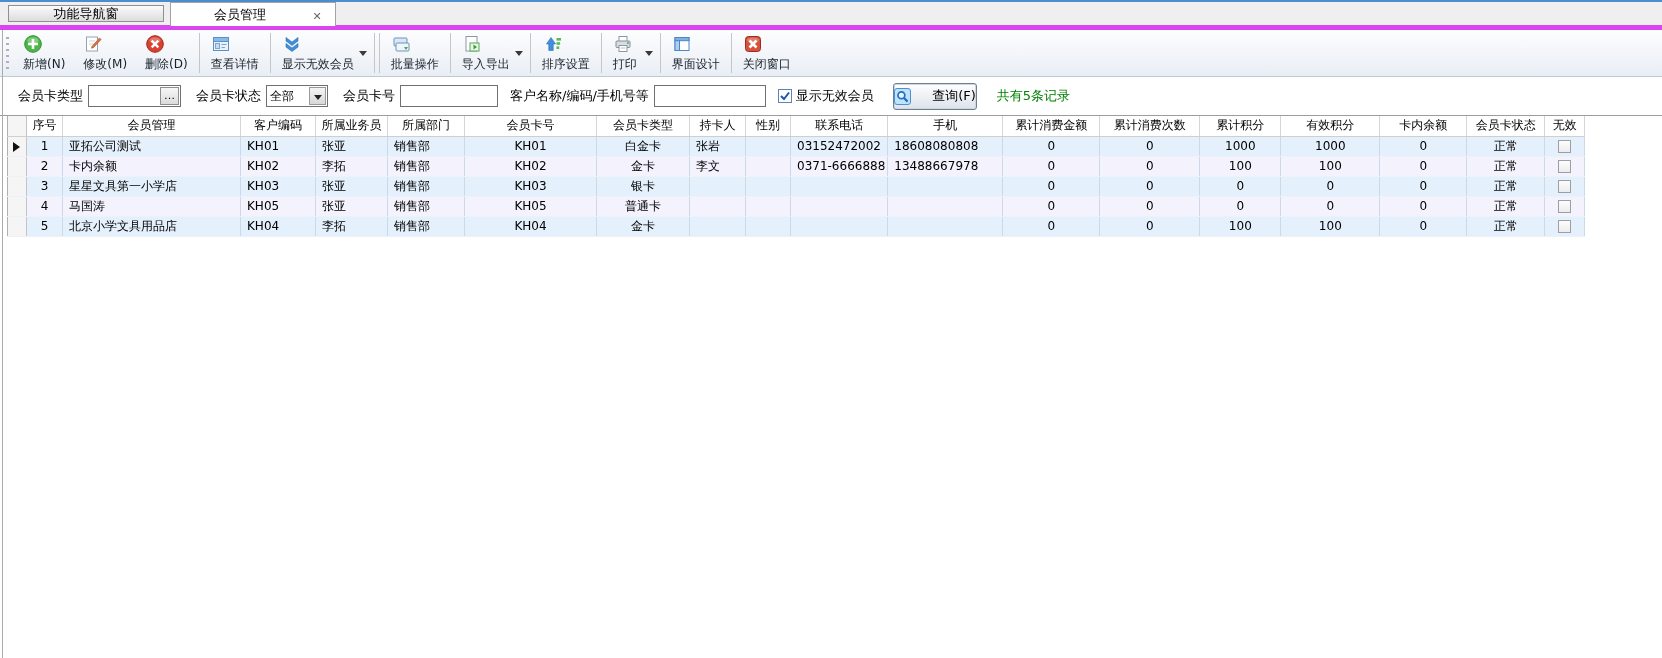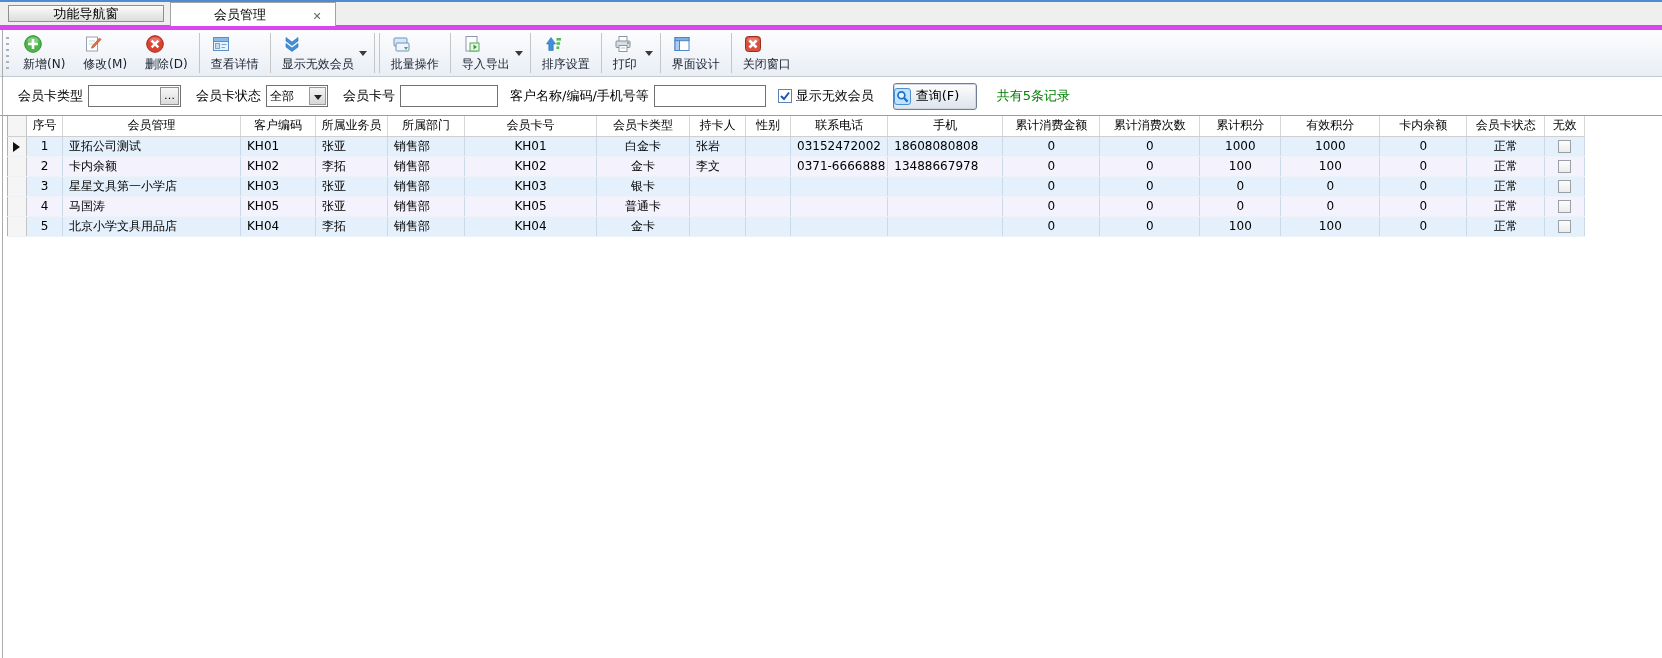--- a/index.html
+++ b/index.html
@@ -35,21 +35,21 @@
   .flabel{ font-size:13px; margin-right:5px; white-space:nowrap; }
   .fgroup{ display:flex; align-items:center; }
   .txt{ height:22px; border:1px solid #707070; background:#fff; font:12px "DejaVu Sans",sans-serif; padding:0 3px; }
   .combo{ position:relative; display:flex; align-items:center; border:1px solid #707070; height:22px; background:#fff; }
   .combo .txt-inner{ border:none; height:18px; flex:1; padding:0 3px; font:12px "DejaVu Sans",sans-serif; min-width:0;}
   .mini-btn{ width:19px; height:18px; margin:1px; background:linear-gradient(#f7f7f7,#dcdcdc); border:1px solid #909090; font-size:11px; line-height:15px; text-align:center; cursor:pointer; }
   .dd-btn{ width:17px; height:18px; margin:1px; background:linear-gradient(#f4f4f4,#d8d8d8); border:1px solid #9a9a9a; position:relative; cursor:pointer; }
   .dd-btn::after{ content:""; position:absolute; left:4px; top:7px; border-left:4px solid transparent; border-right:4px solid transparent; border-top:5px solid #222; }
   .chk{ width:14px; height:14px; border:1px solid #5d83b4; background:#fff; display:inline-block; position:relative; margin-right:4px; flex:none; }
   .chk svg{ position:absolute; left:0; top:0; }
-  .query-btn{ margin-left:14px; height:27px; width:84px; border:1px solid #6f7f92; border-radius:3px; background:linear-gradient(#fefefe,#dde3eb); display:flex; align-items:center; justify-content:flex-start; gap:5px; font-size:13px; cursor:pointer; box-shadow:0 0 0 1px #cfd8e2 inset; }
+  .query-btn{ margin-left:14px; height:27px; width:84px; border:1px solid #6f7f92; border-radius:3px; background:linear-gradient(#fefefe,#dde3eb); display:flex; align-items:center; justify-content:space-between; gap:5px; font-size:13px; cursor:pointer; box-shadow:0 0 0 1px #cfd8e2 inset; }
   .count-text{ margin-left:20px; color:#008000; font-size:13px; }
 
   
   .grid-wrap{ margin-left:7px; }
   table.grid{ border-collapse:collapse; table-layout:fixed; border-left:1px solid #b0b0b0; border-right:1px solid #b0b0b0; border-bottom:1px solid #b7c4d4; }
   .grid th{ height:20px; background:#fff; font-weight:normal; font-size:12px; border-right:1px solid #d6d6d6; border-bottom:1px solid #cfcfcf; text-align:center; padding:0 2px; overflow:hidden; white-space:nowrap; }
   .grid td{ height:20px; font-size:12px; border-right:1px solid #ccd9e8; border-bottom:1px solid #edf2f9; padding:0 2px; overflow:hidden; white-space:nowrap; }
   .grid td.al{ text-align:left; padding-left:6px; }
   .grid td.ac{ text-align:center; }
   tr.row-odd td{ background:#e4f0fb; }

